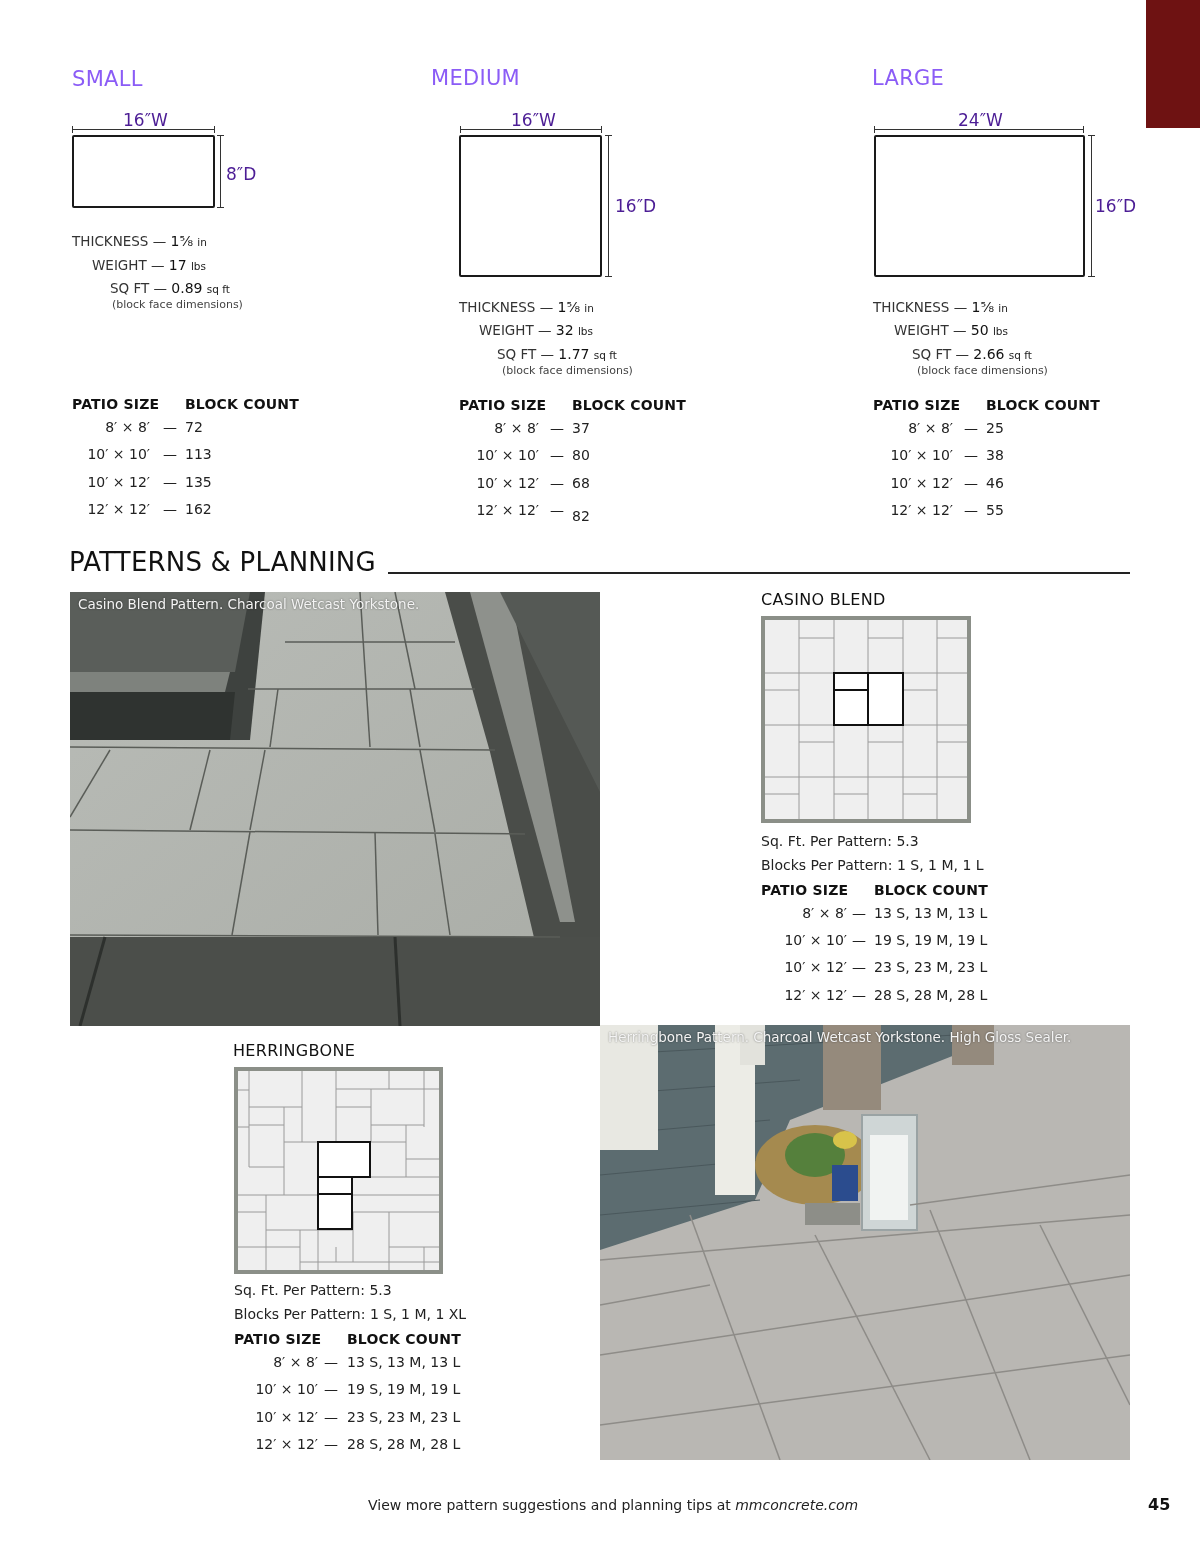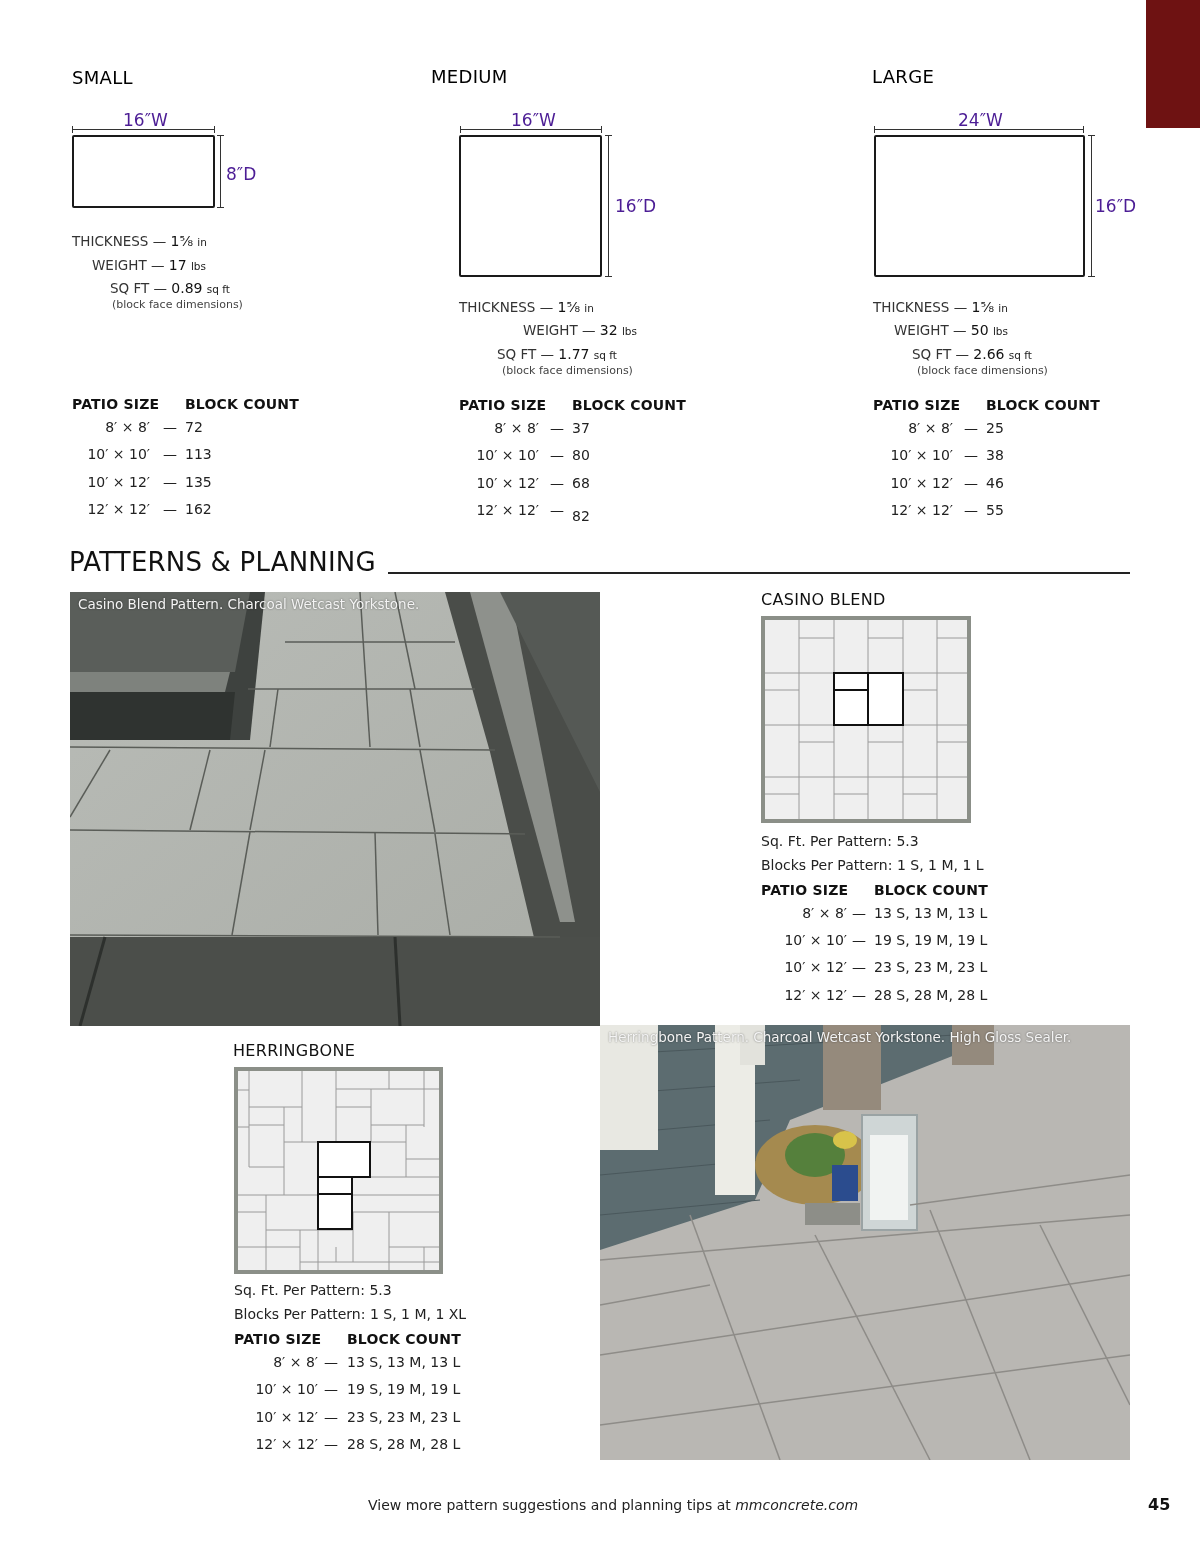--- a/index.html
+++ b/index.html
@@ -1,20 +1,20 @@
 <!DOCTYPE html>
 <html><head>
   <meta charset="utf-8">
   <style>
     html, body { margin: 0; padding: 0; background: #ffffff; }
     body { width: 1200px; height: 1553px; position: relative; overflow: hidden;
            font-family: "DejaVu Sans", sans-serif; color: #1a1a1a; }
     .red-tab { position: absolute; left: 1146px; top: 0; width: 54px; height: 128px; background: #6e1212; }
 
-    .size-title { position: absolute; font-size: 18px; font-weight: 500; letter-spacing: 0.3px; color: #000000; text-align: center; }
+    .size-title { position: absolute; font-size: 21px; font-weight: 500; letter-spacing: 0.3px; color: #8b5cf6; text-align: center; }
     .dim-label { position: absolute; font-size: 17px; color: #4c1d95; }
     .hline { position: absolute; height: 1px; background: #333; }
     .hline::before, .hline::after { content: ""; position: absolute; top: -3px; width: 1px; height: 7px; background: #333; }
     .hline::before { left: 0; } .hline::after { right: 0; }
     .vline { position: absolute; width: 1px; background: #333; }
     .vline::before, .vline::after { content: ""; position: absolute; left: -3px; width: 7px; height: 1px; background: #333; }
     .vline::before { top: 0; } .vline::after { bottom: 0; }
     .block-rect { position: absolute; border: 2.5px solid #1a1a1a; border-radius: 2px; box-sizing: border-box; background: #fff; }
 
     .spec { position: absolute; font-size: 13.5px; color: #333; white-space: nowrap; }
@@ -109,21 +109,21 @@
   <div class="hline" style="left:460px;top:129px;width:142px;"></div>
   <div class="block-rect" style="left:459px;top:135px;width:143px;height:142px;"></div>
   <div class="vline" style="left:608px;top:135px;height:142px;"></div>
   <div class="dim-label" style="left:615px;top:196px;">16″D</div>
 
   <div class="spec" style="left:459px;top:299px;">
     <span>THICKNESS —</span>
     <span class="val">1⅝</span>
     <span class="unit">in</span>
   </div>
-  <div class="spec" style="left:479px;top:322px;margin-left:44px;">
+  <div class="spec" style="left:479px;top:322px;">
     <span>WEIGHT —</span>
     <span class="val">32</span>
     <span class="unit">lbs</span>
   </div>
   <div class="spec" style="left:497px;top:346px;">
     <span>SQ FT —</span>
     <span class="val">1.77</span>
     <span class="unit">sq ft</span>
   </div>
   <div class="spec-note" style="left:502px;top:364px;">(block face dimensions)</div>

